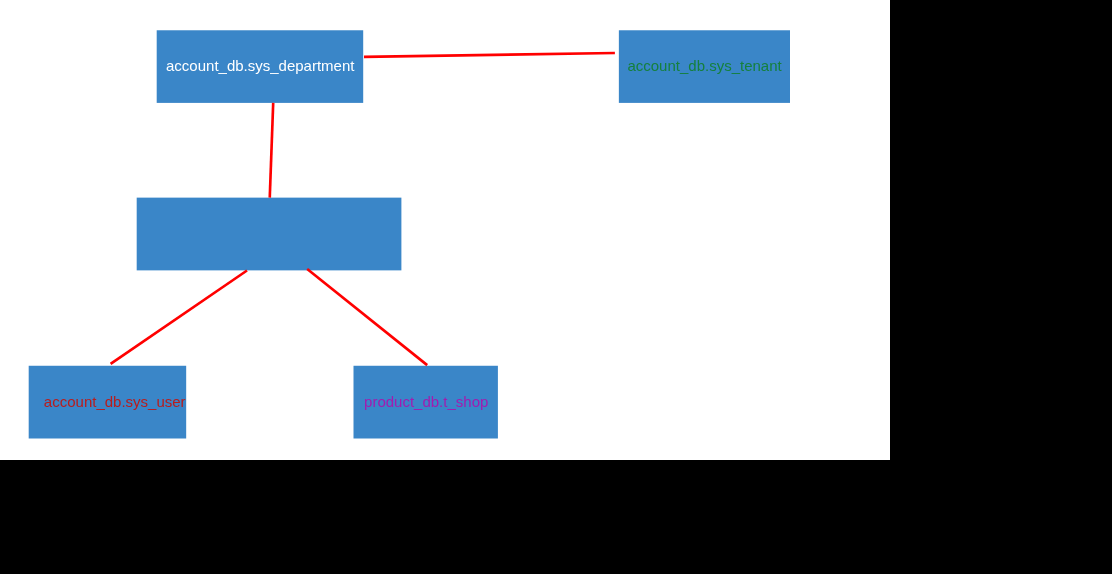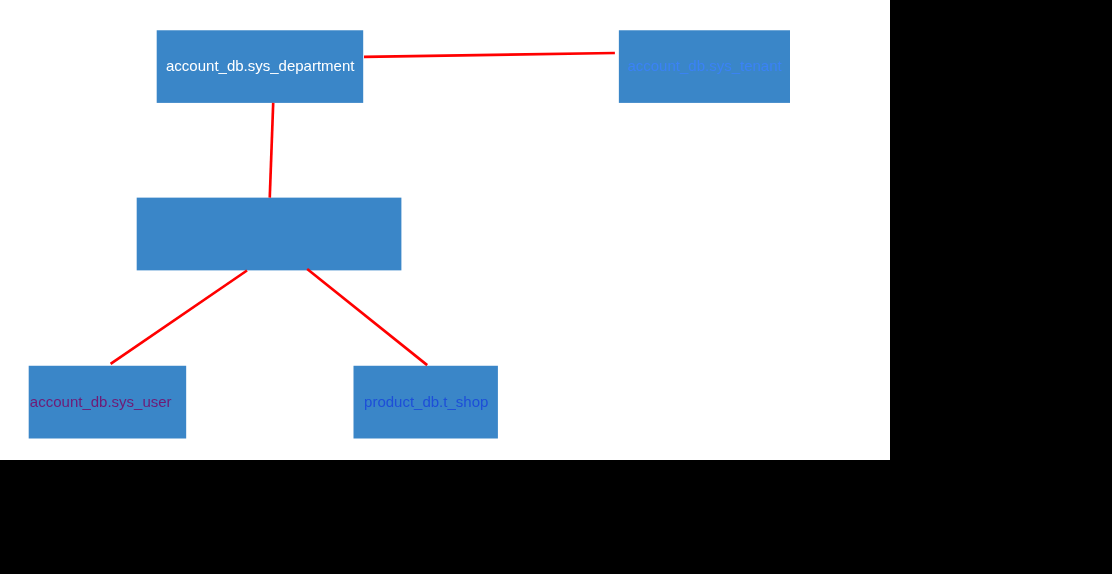--- a/index.html
+++ b/index.html
@@ -73,18 +73,18 @@
         </g>
       <g id="edge-layer">
           <line x1="364" y1="56.9" x2="614.9" y2="53" stroke="#ff0000" stroke-width="2.65"></line>
           <line x1="273.2" y1="102.9" x2="269.75" y2="197.6" stroke="#ff0000" stroke-width="2.65"></line>
           <line x1="247" y1="270.5" x2="110.6" y2="363.9" stroke="#ff0000" stroke-width="2.65"></line>
           <line x1="307.2" y1="269" x2="427.2" y2="365.1" stroke="#ff0000" stroke-width="2.65"></line>
         </g>
     </svg>
     <div id="labels">
         <div class="node-label" style="left: 156.7px; top: 58.285px; width: 206.5px; color: rgb(255, 255, 255);"><span>account_db.sys_department</span></div>
-        <div class="node-label" style="left: 618.86px; top: 58.285px; width: 171.14px; color: #3b82f6;"><span>account_db.sys_tenant</span></div>
-        <div class="node-label" style="left: 22px; top: 393.83px; width: 157.49px; color: #701a75;"><span>account_db.sys_user</span></div>
-        <div class="node-label" style="left: 353.5px; top: 393.83px; width: 144.4px; color: #1d4ed8;"><span>product_db.t_shop</span></div>
+        <div class="node-label" style="left: 618.86px; top: 58.285px; width: 171.14px; color: #15803d;"><span>account_db.sys_tenant</span></div>
+        <div class="node-label" style="left: 36px; top: 393.83px; width: 157.49px; color: #b91c1c;"><span>account_db.sys_user</span></div>
+        <div class="node-label" style="left: 353.5px; top: 393.83px; width: 144.4px; color: #a21caf;"><span>product_db.t_shop</span></div>
       </div>
   </div>
 </div>
 
 </body></html>

